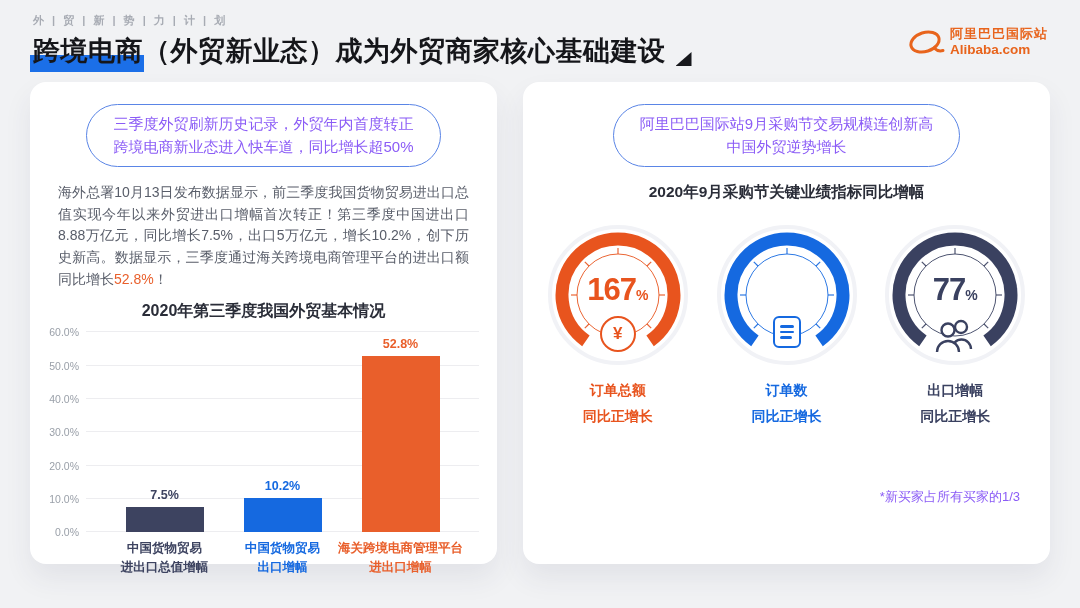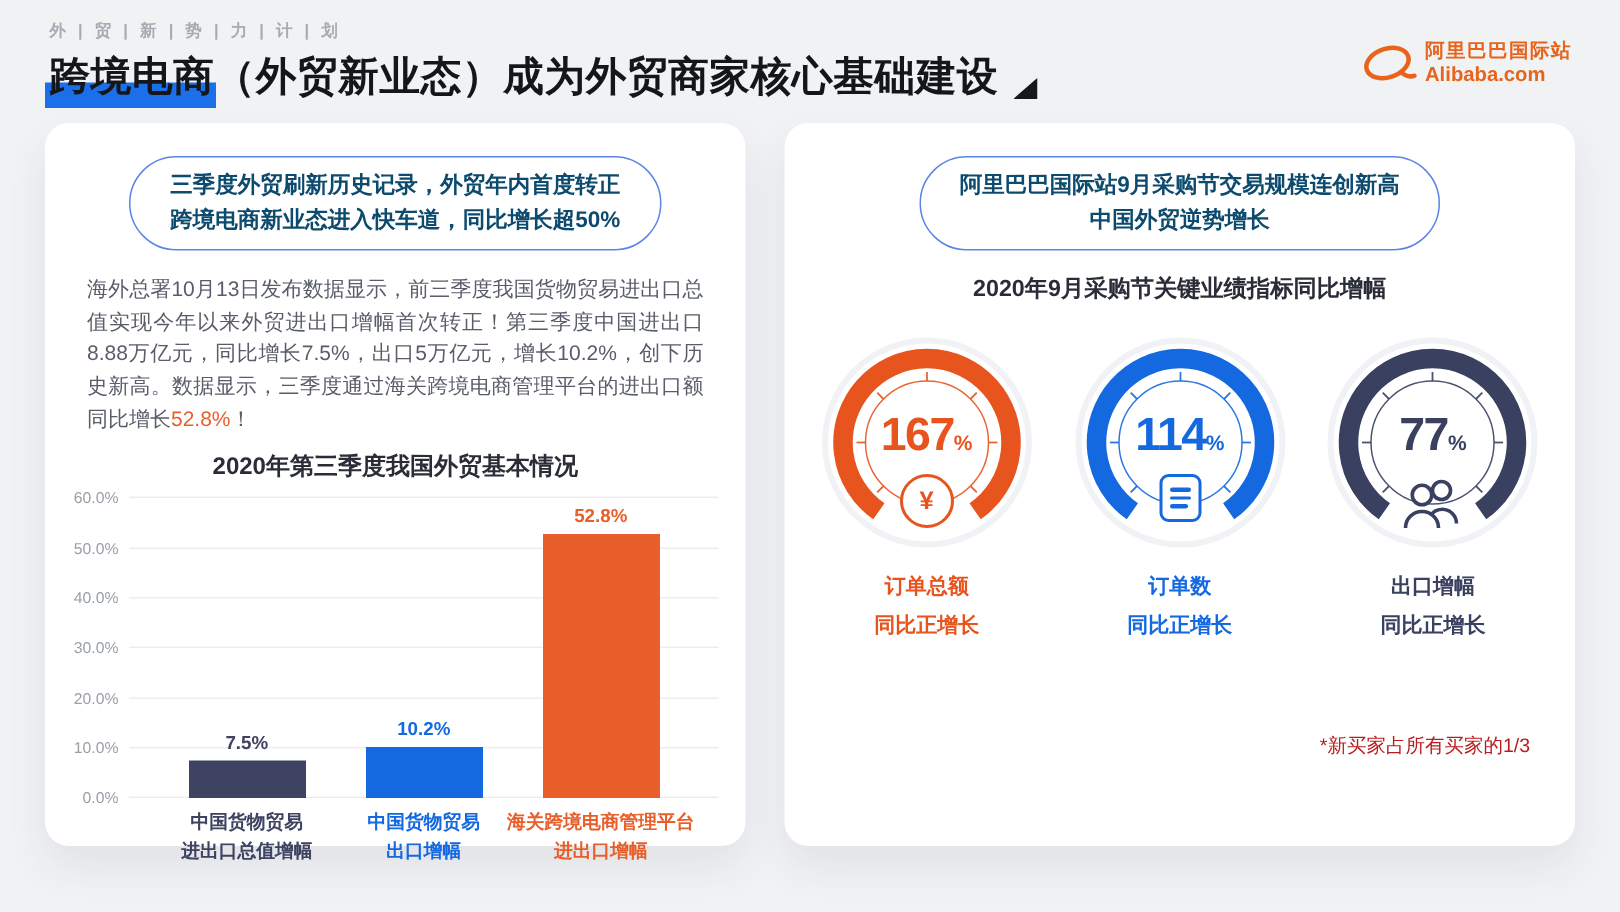--- a/index.html
+++ b/index.html
@@ -21,21 +21,21 @@
   .logo-cn{font-size:13px;font-weight:700;color:#e8641c;letter-spacing:1px;}
   .logo-en{font-size:13.5px;font-weight:700;color:#e8641c;}
   
   .cards{display:flex;gap:26px;padding:0 30px;margin-top:13px;}
   .card{background:#fff;border-radius:16px;height:482px;position:relative;
         box-shadow:0 14px 28px rgba(45,55,90,.08);}
   .card-left{width:467px;}
   .card-right{width:527px;}
   .pill{margin:22px auto 0;width:fit-content;max-width:90%;
         border:1.5px solid #5a85e6;border-radius:32px;padding:8px 26px;
-        text-align:center;color:#0c4a6e;font-weight:700;font-size:15px;line-height:1.5;}
+        text-align:center;color:#8b5cf6;font-weight:400;font-size:15px;line-height:1.5;}
   
   .para{margin:15px 28px 0;font-size:14px;line-height:1.55;color:#585d69;text-align:justify;}
   .para-em{color:#e95f2b;}
   .chart-title{margin-top:11px;text-align:center;font-size:16px;font-weight:800;color:#2a2d38;}
   .chart{display:flex;margin:10px 18px 0 12px;}
   .chart-y{position:relative;width:44px;height:200px;}
   .ytick{position:absolute;right:7px;transform:translateY(50%);font-size:10.5px;color:#9aa0a9;}
   .chart-plot{position:relative;flex:1;height:200px;}
   .gridline{position:absolute;left:0;right:0;height:1px;background:#ededf0;}
   .bars{position:absolute;inset:0;display:flex;justify-content:center;gap:40px;align-items:flex-end;}
@@ -56,21 +56,21 @@
   .dial-num{font-size:31px;letter-spacing:-1px;}
   .dial-pct{font-size:14px;font-weight:700;}
   .dial-icon{position:absolute;left:50%;transform:translateX(-50%);top:95px;}
   .icon-yen{width:32px;height:32px;border:2px solid currentColor;border-radius:50%;
             background:#fff;display:flex;align-items:center;justify-content:center;
             font-size:17px;font-weight:800;}
   .icon-order{width:28px;height:32px;border:2px solid currentColor;border-radius:6px;background:#fff;padding-top:4px;box-sizing:border-box;}
   .icon-order i{display:block;height:2.5px;border-radius:2px;background:currentColor;margin:3px 5px 0;}
   .icon-order i:last-child{width:12px;margin-right:auto;}
   .gauge-label{margin-top:9px;text-align:center;font-size:14px;font-weight:700;line-height:1.85;color:currentColor;}
-  .footnote{position:absolute;right:30px;bottom:58px;font-size:13px;color:#b91c1c;}
+  .footnote{position:absolute;right:30px;bottom:58px;font-size:13px;color:#8b5cf6;}
 </style>
 </head>
 <body>
 
 <svg width="0" height="0" style="position:absolute">
   <defs>
     <g id="dial-shape" fill="none">
       <circle cx="74" cy="74" r="68" stroke="#f1f2f6" stroke-width="4"></circle>
       <path d="M41.9 119.9 A56 56 0 1 1 106.1 119.9" stroke="currentColor" stroke-width="13"></path>
       <circle cx="74" cy="74" r="41" stroke="currentColor" stroke-width="1" opacity="0.9"></circle>
@@ -185,21 +185,20 @@
           <div>订单总额</div>
           <div>同比正增长</div>
         </div>
       </div>
 
       <div class="gauge" style="color: rgb(21, 105, 224);">
         <div class="dial">
           <svg class="dial-svg" viewBox="0 0 148 148">
               <use href="#dial-shape"></use>
             </svg>
-          <div class="dial-value"><span class="dial-num">114</span><span class="dial-pct">%</span></div>
           <div class="dial-icon icon-order">
               <i></i>
               <i></i>
               <i></i>
             </div>
         </div>
         <div class="gauge-label">
           <div>订单数</div>
           <div>同比正增长</div>
         </div>

